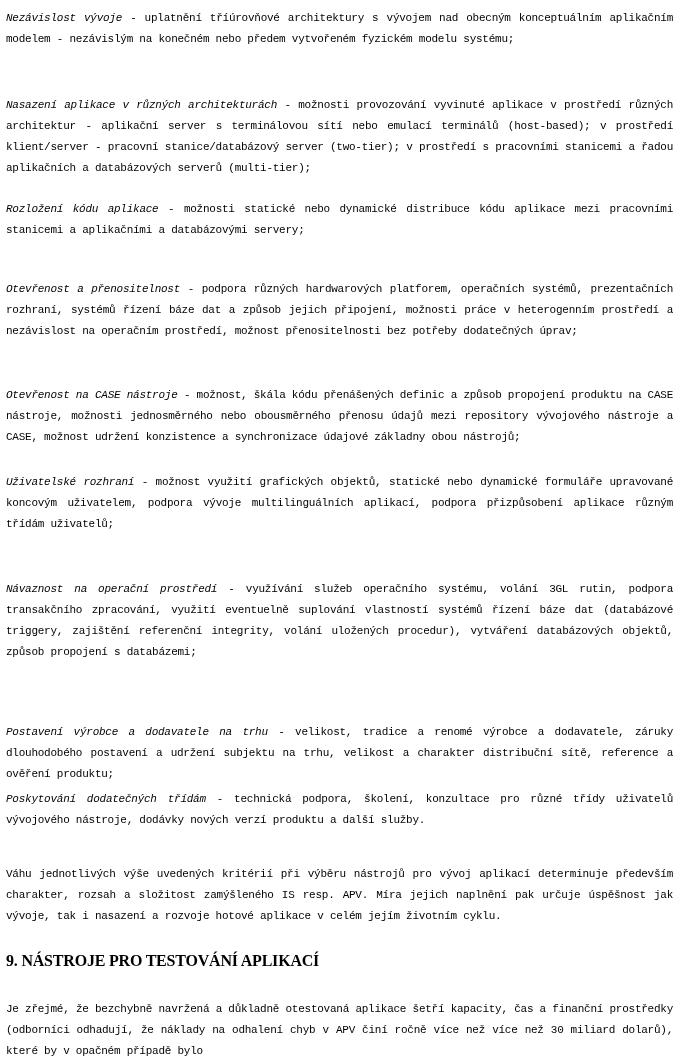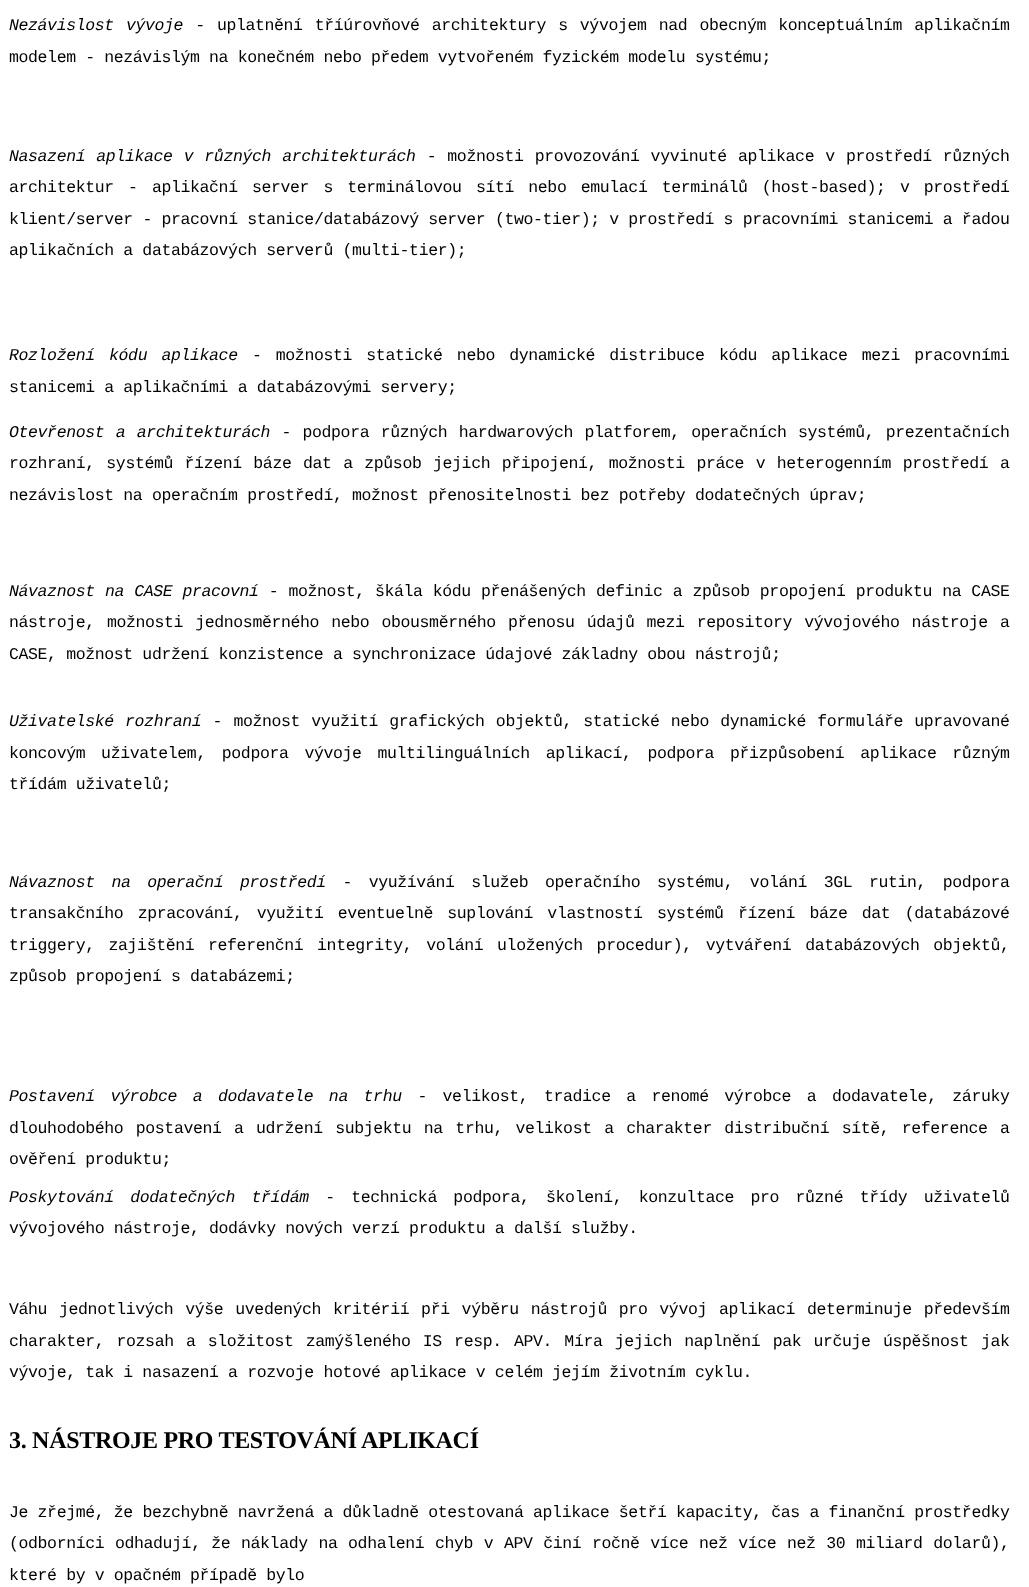--- a/index.html
+++ b/index.html
@@ -49,33 +49,33 @@
 </style>
 </head>
 <body>
 
 <div class="page">
 
   <p class="para" style="top:8px;"><span class="term">Nezávislost vývoje</span><span> - uplatnění tříúrovňové architektury s vývojem nad obecným konceptuálním aplikačním modelem - nezávislým na konečném nebo předem vytvořeném fyzickém modelu systému;</span></p>
 
   <p class="para" style="top:95px;"><span class="term">Nasazení aplikace v různých architekturách</span><span> - možnosti provozování vyvinuté aplikace v prostředí různých architektur - aplikační server s terminálovou sítí nebo emulací terminálů (host-based); v prostředí klient/server - pracovní stanice/databázový server (two-tier); v prostředí s pracovními stanicemi a řadou aplikačních a databázových serverů (multi-tier);</span></p>
 
-  <p class="para" style="top:228px;"><span class="term">Rozložení kódu aplikace</span><span> - možnosti statické nebo dynamické distribuce kódu aplikace mezi pracovními stanicemi a aplikačními a databázovými servery;</span></p>
+  <p class="para" style="top:199px;"><span class="term">Rozložení kódu aplikace</span><span> - možnosti statické nebo dynamické distribuce kódu aplikace mezi pracovními stanicemi a aplikačními a databázovými servery;</span></p>
 
-  <p class="para" style="top:279px;"><span class="term">Otevřenost a architekturách</span><span> - podpora různých hardwarových platforem, operačních systémů, prezentačních rozhraní, systémů řízení báze dat a způsob jejich připojení, možnosti práce v heterogenním prostředí a nezávislost na operačním prostředí, možnost přenositelnosti bez potřeby dodatečných úprav;</span></p>
+  <p class="para" style="top:279px;"><span class="term">Otevřenost a přenositelnost</span><span> - podpora různých hardwarových platforem, operačních systémů, prezentačních rozhraní, systémů řízení báze dat a způsob jejich připojení, možnosti práce v heterogenním prostředí a nezávislost na operačním prostředí, možnost přenositelnosti bez potřeby dodatečných úprav;</span></p>
 
-  <p class="para" style="top:385px;"><span class="term">Návaznost na CASE pracovní</span><span> - možnost, škála kódu přenášených definic a způsob propojení produktu na CASE nástroje, možnosti jednosměrného nebo obousměrného přenosu údajů mezi repository vývojového nástroje a CASE, možnost udržení konzistence a synchronizace údajové základny obou nástrojů;</span></p>
+  <p class="para" style="top:385px;"><span class="term">Otevřenost na CASE nástroje</span><span> - možnost, škála kódu přenášených definic a způsob propojení produktu na CASE nástroje, možnosti jednosměrného nebo obousměrného přenosu údajů mezi repository vývojového nástroje a CASE, možnost udržení konzistence a synchronizace údajové základny obou nástrojů;</span></p>
 
   <p class="para" style="top:472px;"><span class="term">Uživatelské rozhraní</span><span> - možnost využití grafických objektů, statické nebo dynamické formuláře upravované koncovým uživatelem, podpora vývoje multilinguálních aplikací, podpora přizpůsobení aplikace různým třídám uživatelů;</span></p>
 
   <p class="para" style="top:579px;"><span class="term">Návaznost na operační prostředí</span><span> - využívání služeb operačního systému, volání 3GL rutin, podpora transakčního zpracování, využití eventuelně suplování vlastností systémů řízení báze dat (databázové triggery, zajištění referenční integrity, volání uložených procedur), vytváření databázových objektů, způsob propojení s databázemi;</span></p>
 
   <p class="para" style="top:722px;"><span class="term">Postavení výrobce a dodavatele na trhu</span><span> - velikost, tradice a renomé výrobce a dodavatele, záruky dlouhodobého postavení a udržení subjektu na trhu, velikost a charakter distribuční sítě, reference a ověření produktu;</span></p>
 
   <p class="para" style="top:789px;"><span class="term">Poskytování dodatečných třídám</span><span> - technická podpora, školení, konzultace pro různé třídy uživatelů vývojového nástroje, dodávky nových verzí produktu a další služby.</span></p>
 
   <p class="para" style="top:864px;">Váhu jednotlivých výše uvedených kritérií při výběru nástrojů pro vývoj aplikací determinuje především charakter, rozsah a složitost zamýšleného IS resp. APV. Míra jejich naplnění pak určuje úspěšnost jak vývoje, tak i nasazení a rozvoje hotové aplikace v celém jejím životním cyklu.</p>
 
-  <h2 class="heading" style="top:950px;">3. NÁSTROJE PRO TESTOVÁNÍ APLIKACÍ</h2>
+  <h2 class="heading" style="top:950px;">9. NÁSTROJE PRO TESTOVÁNÍ APLIKACÍ</h2>
 
   <p class="para" style="top:999px;">Je zřejmé, že bezchybně navržená a důkladně otestovaná aplikace šetří kapacity, čas a finanční prostředky (odborníci odhadují, že náklady na odhalení chyb v APV činí ročně více než více než 30 miliard dolarů), které by v opačném případě bylo</p>
 
 </div>
 
 </body></html>

